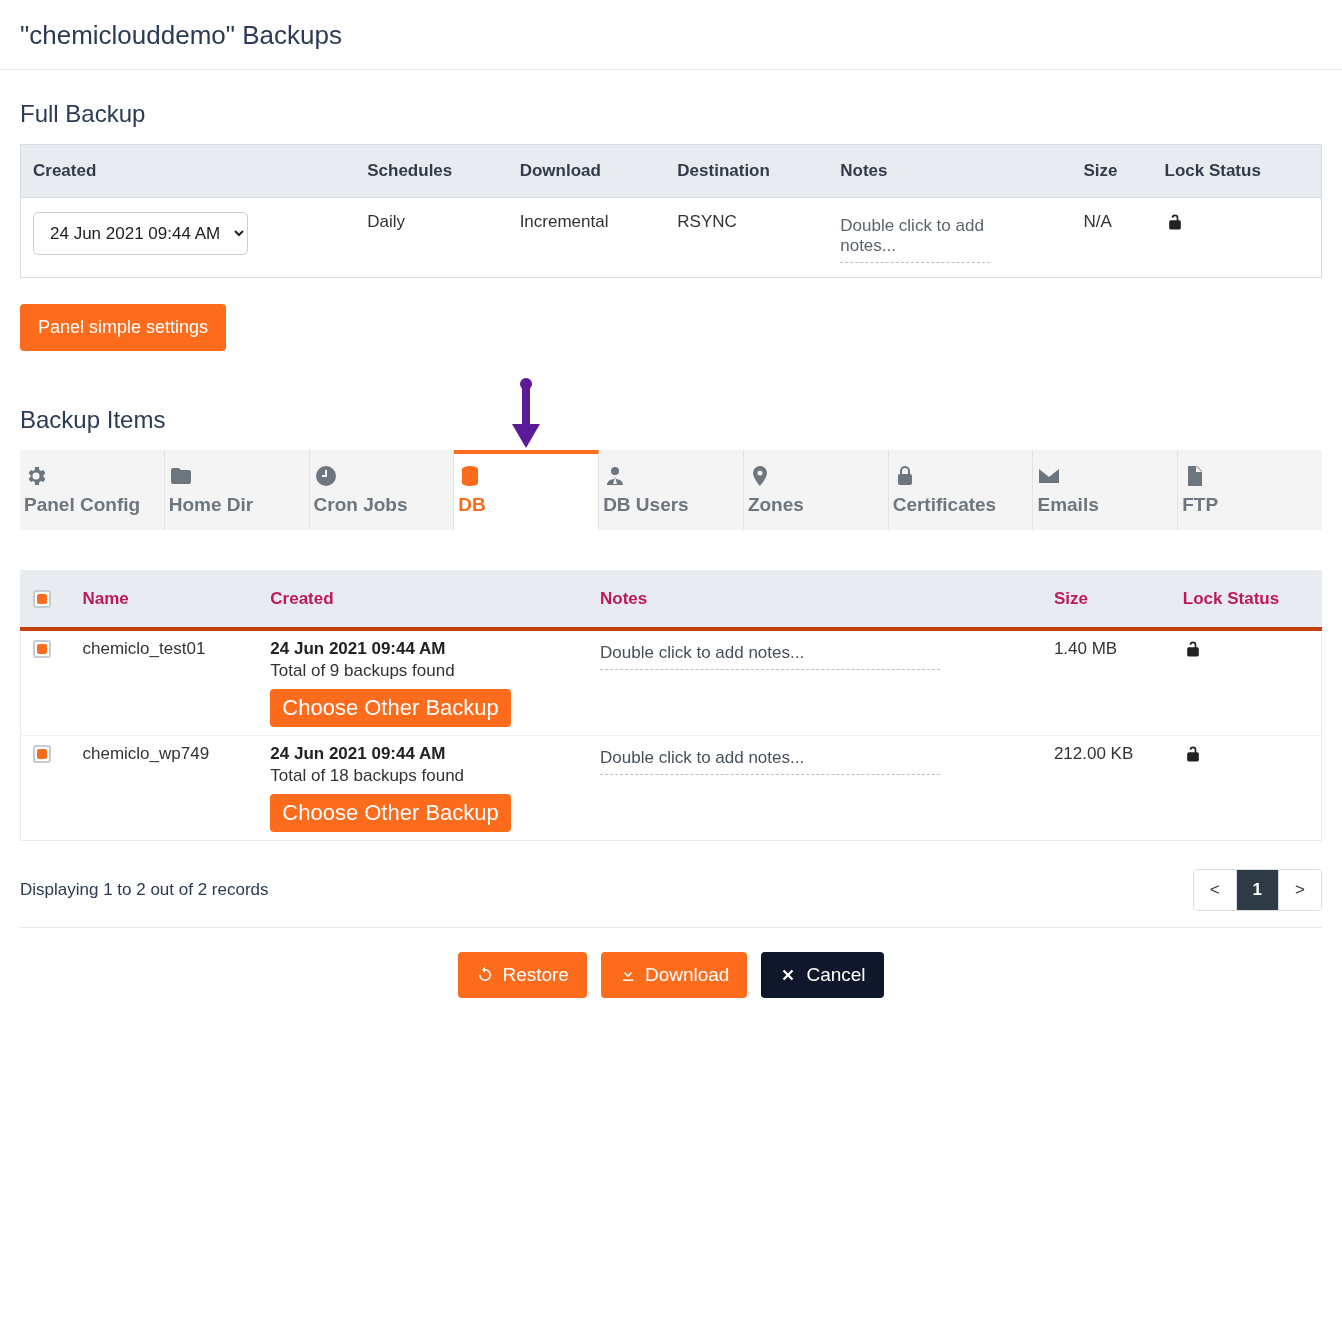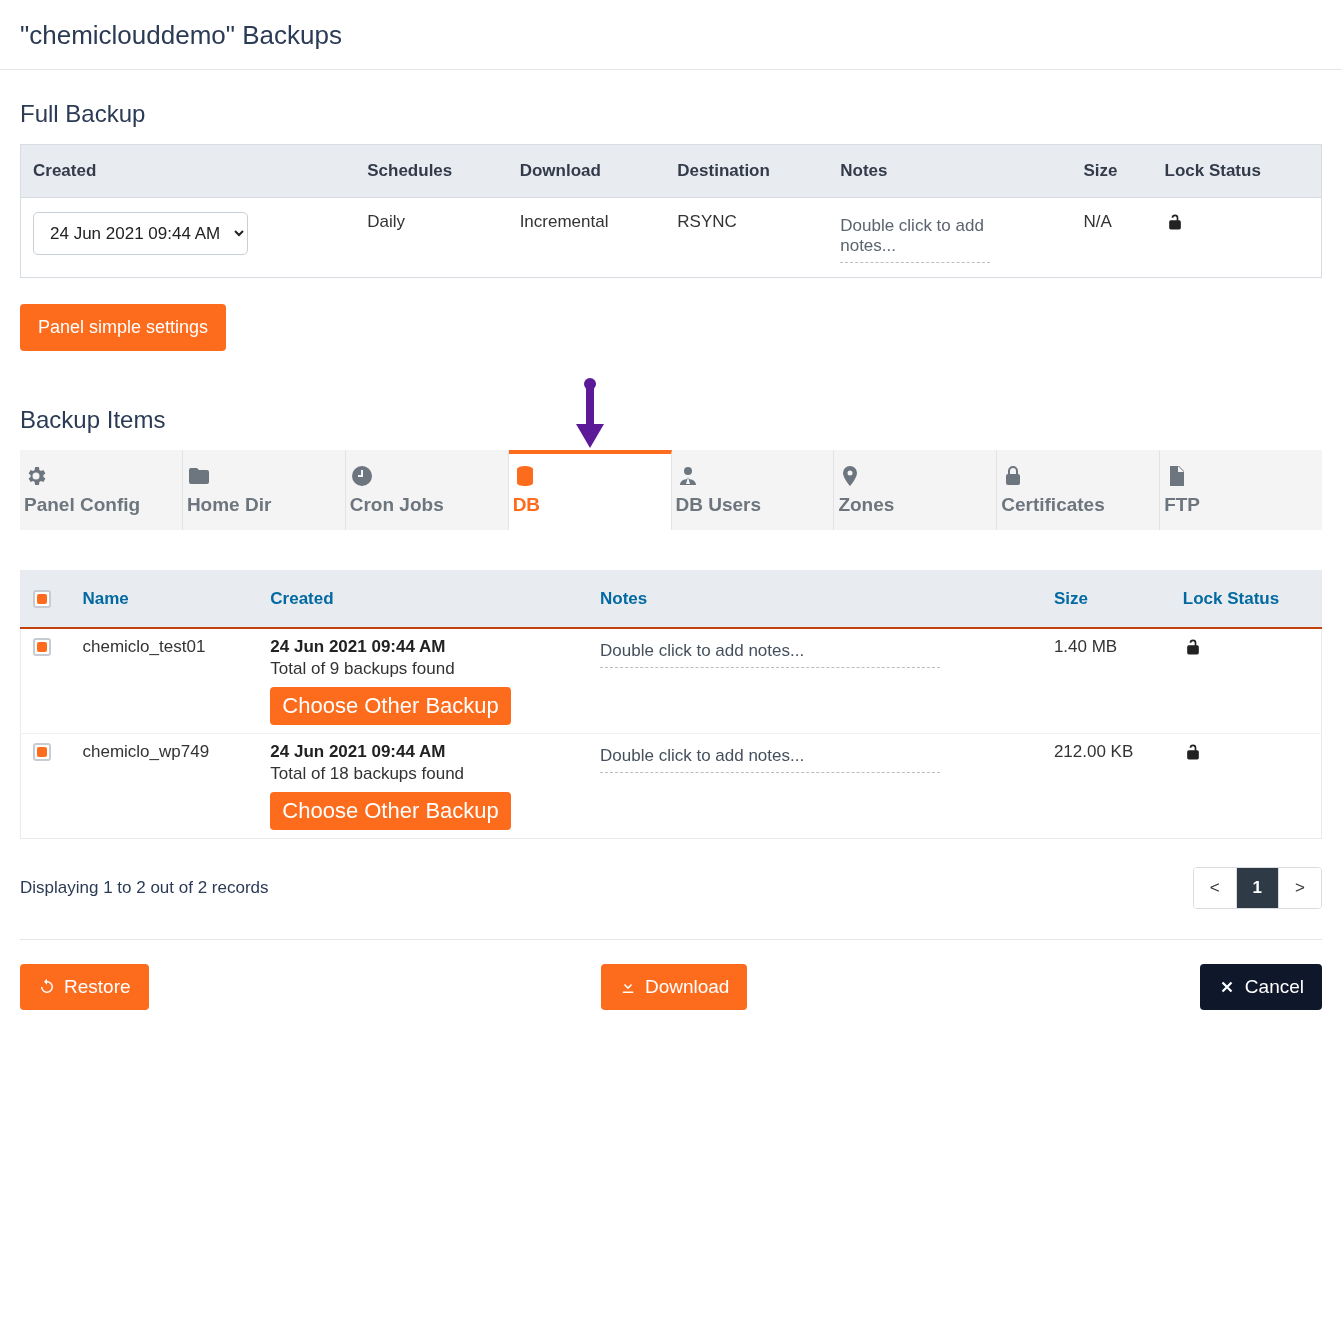--- a/index.html
+++ b/index.html
@@ -96,23 +96,23 @@
     border-top: 4px solid #fd6b1c;
     padding-top: 10px;
   }
   .tab.active .ticon { color: #fd6b1c; }
   
   .it-table { width: 100%; border-collapse: collapse; margin-top: 40px; border: 1px solid #e7eaee; }
   .it-table th {
     background: #e8ecf1;
     text-align: left;
     font-weight: 700;
-    color: #0369a1;
+    color: #be185d;
     padding: 18px 12px;
-    border-bottom: 2px solid #c2410c;
+    border-bottom: 4px solid #c2410c;
     font-size: 17px;
     vertical-align: middle;
   }
   .it-table td {
     padding: 8px 12px;
     vertical-align: top;
     font-size: 17px;
     color: #333;
     border-top: 1px solid #eef0f3;
   }
@@ -140,22 +140,22 @@
   .pager-row { display: flex; justify-content: space-between; align-items: center; margin-top: 28px; }
   .pager { display: inline-flex; border: 1px solid #d9dde2; border-radius: 4px; overflow: hidden;}
   .pager button {
     background: #fff; border: none; padding: 10px 16px; font-size: 17px; color: #333; cursor: pointer;
     border-right: 1px solid #d9dde2;
   }
   .pager button:last-child { border-right: none;}
   .pager button.current { background: #2e3a46; color: #fff; font-weight: 700;}
   
   .action-bar {
-    display: flex; justify-content: space-between; gap: 14px;
-    padding-top: 24px; margin-top: 30px;
+    display: flex; justify-content: center; gap: 14px;
+    padding-top: 24px; margin-top: 16px;
     border-top: 1px solid #e3e6ea;
   }
   
   .arrow-annot {
     position: absolute;
     top: -78px;
     left: 50%;
     transform: translateX(-50%);
     pointer-events: none;
   }
@@ -262,20 +262,26 @@
     <span class="ticon"><svg viewBox="0 0 24 24" width="24" height="24" fill="currentColor">
           <path d="M12 2a7 7 0 00-7 7c0 5 7 13 7 13s7-8 7-13a7 7 0 00-7-7zm0 9.5A2.5 2.5 0 1114.5 9 2.5 2.5 0 0112 11.5z"></path>
         </svg></span>
     <span>Zones</span>
   </div>
   <div class="tab">
     <span class="ticon"><svg viewBox="0 0 24 24" width="24" height="24" fill="currentColor">
           <path d="M17 10V7a5 5 0 00-10 0v3a2 2 0 00-2 2v7a2 2 0 002 2h10a2 2 0 002-2v-7a2 2 0 00-2-2zM9 7a3 3 0 016 0v3H9z"></path>
         </svg></span>
     <span>Certificates</span>
+  </div>
+  <div class="tab">
+    <span class="ticon"><svg viewBox="0 0 24 24" width="24" height="24" fill="currentColor">
+          <path d="M2 5h20v14H2z M2 5l10 8 10-8"></path>
+        </svg></span>
+    <span>Emails</span>
   </div>
   <div class="tab">
     <span class="ticon"><svg viewBox="0 0 24 24" width="24" height="24" fill="currentColor">
           <path d="M6 2h9l5 5v15H6zM14 2v6h6"></path>
         </svg></span>
     <span>FTP</span>
   </div>
 </div>
 
 <table class="it-table">

